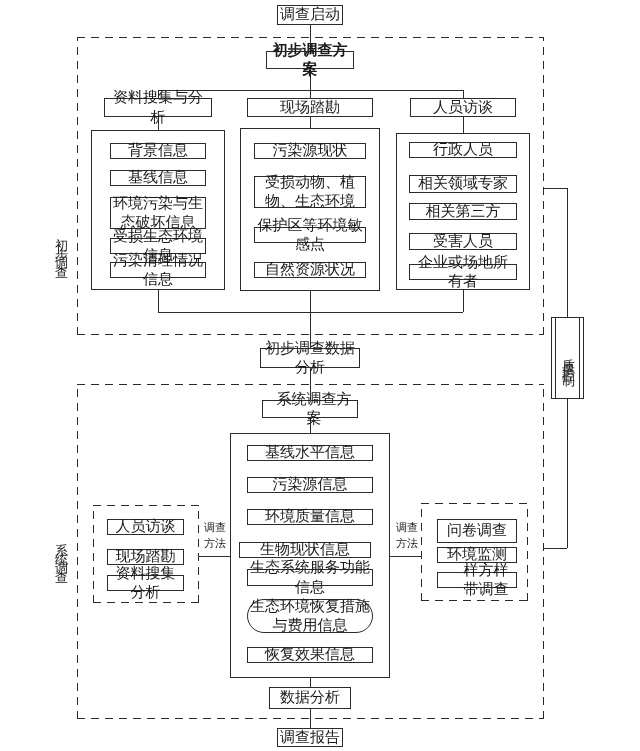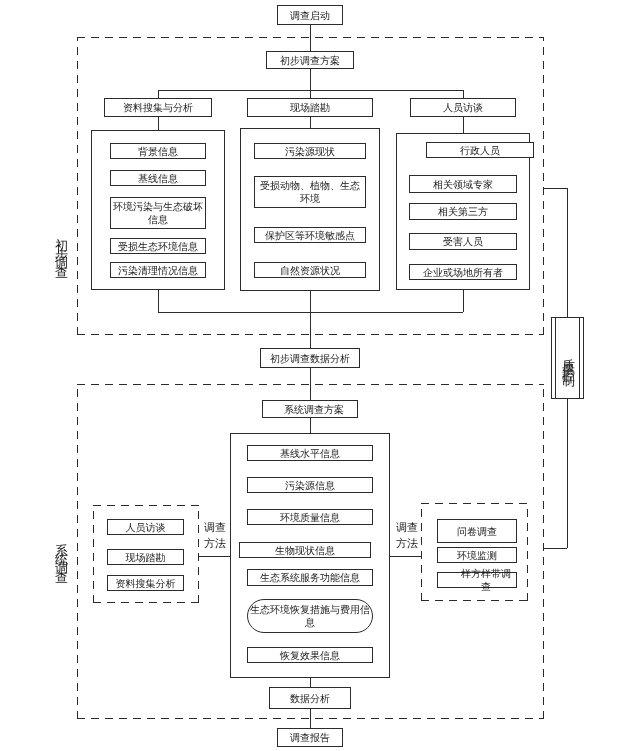--- a/index.html
+++ b/index.html
@@ -15,21 +15,21 @@
   }
   
   .box {
     position: absolute;
     border: 1px solid #2b2b2b;
     background: #ffffff;
     display: flex;
     align-items: center;
     justify-content: center;
     text-align: center;
-    font-size: 10px;
+    font-size: 15px;
     line-height: 1.3;
     padding: 0 2px;
   }
   
   .frame {
     position: absolute;
     border: 1px solid #2b2b2b;
     background: transparent;
   }
   
@@ -107,21 +107,21 @@
   <div class="frame" style="left:91px;  top:130px; width:134px; height:160px;"></div>
   <div class="frame" style="left:240px; top:128px; width:140px; height:163px;"></div>
   <div class="frame" style="left:396px; top:133px; width:134px; height:157px;"></div>
   <div class="frame" style="left:230px; top:433px; width:160px; height:245px;"></div>
   <div class="dashed" style="left:93px;  top:505px; width:106px; height:98px;"></div>
   <div class="dashed" style="left:421px; top:503px; width:107px; height:98px;"></div>
 
   <div class="box" style="left:277px; top:5px;   width:66px;  height:20px;">
       <span>调查启动</span>
     </div>
-  <div class="box" style="left:266px; top:51px;  width:88px;  height:18px;">
+  <div class="box" style="left:266px; top:51px;  width:88px;  height:18px;font-weight:bold;">
       <span>初步调查方案</span>
     </div>
 
   <div class="box" style="left:104px; top:98px; width:108px; height:19px;">
       <span>资料搜集与分析</span>
     </div>
   <div class="box" style="left:247px; top:98px; width:126px; height:19px;">
       <span>现场踏勘</span>
     </div>
   <div class="box" style="left:410px; top:98px; width:106px; height:19px;">
@@ -150,21 +150,21 @@
   <div class="box" style="left:254px; top:176px; width:112px; height:32px;">
       <span>受损动物、植物、生态环境</span>
     </div>
   <div class="box" style="left:254px; top:227px; width:112px; height:16px;">
       <span>保护区等环境敏感点</span>
     </div>
   <div class="box" style="left:254px; top:262px; width:112px; height:16px;">
       <span>自然资源状况</span>
     </div>
 
-  <div class="box" style="left:426px; top:142px; width:108px; height:16px;">
+  <div class="box" style="left:409px; top:142px; width:108px; height:16px;">
       <span>行政人员</span>
     </div>
   <div class="box" style="left:409px; top:175px; width:108px; height:18px;">
       <span>相关领域专家</span>
     </div>
   <div class="box" style="left:409px; top:203px; width:108px; height:17px;">
       <span>相关第三方</span>
     </div>
   <div class="box" style="left:409px; top:233px; width:108px; height:17px;">
       <span>受害人员</span>

